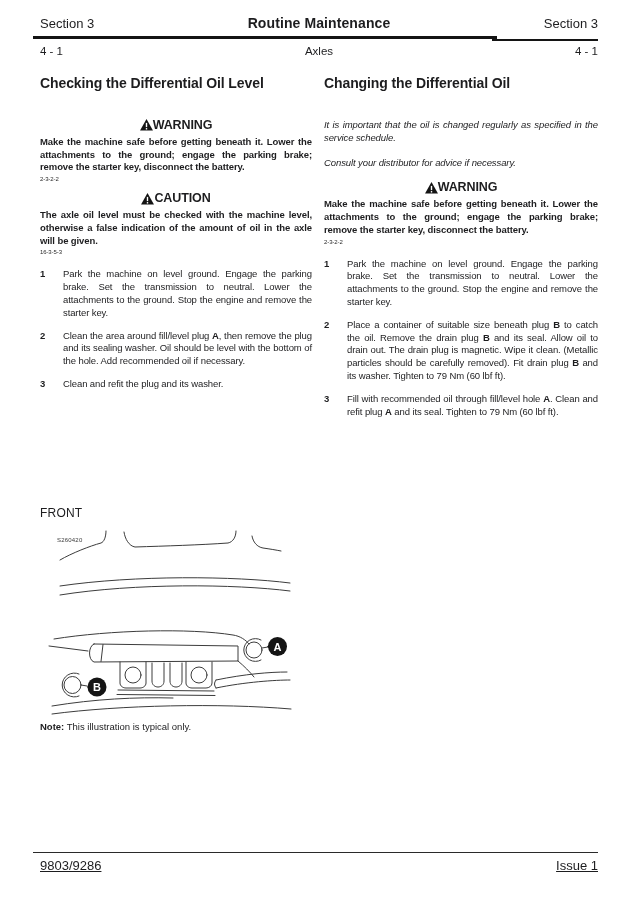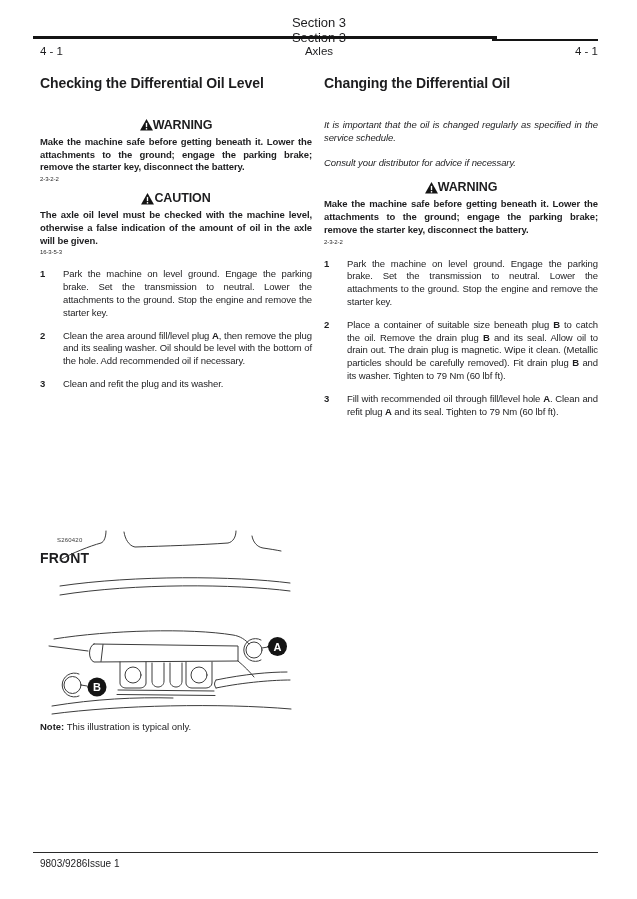--- a/index.html
+++ b/index.html
@@ -11,23 +11,22 @@
     position:relative;
     width:637px;height:899px;
     background:#ffffff;
     color:#1d1d1f;
     overflow:hidden;
     margin:0 auto;
   }
   
   .hdr-row1{
     position:absolute;left:40px;top:15px;width:558px;
-    display:flex;align-items:center;
+    display:flex;align-items:flex-end;
     font-size:13px;
-    flex-direction:column;
   }
   .hdr-row1 .cell{flex:1;}
   .hdr-row1 .c{text-align:center;font-weight:bold;font-size:14px;letter-spacing:0.1px;}
   .hdr-row1 .r{text-align:right;}
   .rule-thick{position:absolute;left:33px;top:36px;width:464px;height:2.5px;background:#141414;}
   .rule-thick-right{position:absolute;left:492px;top:38.5px;width:106px;height:2.5px;background:#141414;}
   .hdr-row2{
     position:absolute;left:40px;top:45px;width:558px;
     display:flex;align-items:baseline;font-size:11.5px;
   }
@@ -55,45 +54,46 @@
   .mb12{margin-bottom:12px;}
   .para{margin:0 0 12px 0;text-align:justify;font-style:italic;}
   .steps{margin:0;}
   .step{display:flex;margin:0 0 10px 0;}
   .step:last-child{margin-bottom:0;}
   .step-num{flex:none;width:23px;font-weight:bold;}
   .step-text{flex:1;text-align:justify;}
   .step-text b{font-weight:bold;}
   
   .figure{position:absolute;left:40px;top:506px;width:288px;}
-  .front-label{font-size:14px;font-weight:bold;letter-spacing:0.2px;margin-top:44px;}
+  .front-label{font-size:12px;font-weight:normal;letter-spacing:0.2px;}
   .fig-ref{
     position:absolute;left:17px;top:31px;
     font-size:6px;color:#3a3a3a;letter-spacing:0.2px;
   }
   .fig-svg{position:absolute;left:0;top:14px;}
   .fig-note{
     position:absolute;left:0;top:215px;width:288px;
     font-size:9.5px;line-height:12px;
   }
   .fig-note b{font-weight:bold;}
   
   .rule-footer{position:absolute;left:33px;top:852px;width:565px;height:1.2px;background:#2a2a2a;}
   .ftr-row{
     position:absolute;left:40px;top:858px;width:558px;
-    display:flex;font-size:10px;
+    display:flex;justify-content:space-between;font-size:13px;text-decoration:underline;
   }
 </style>
 </head>
 <body>
 
 <div class="page">
 
   <div class="hdr-row1">
     <span class="cell">Section 3</span>
+    <span class="cell c">Routine Maintenance</span>
     <span class="cell r">Section 3</span>
   </div>
   <div class="rule-thick"></div>
   <div class="rule-thick-right"></div>
   <div class="hdr-row2">
     <span class="cell">4 - 1</span>
     <span class="cell c">Axles</span>
     <span class="cell r">4 - 1</span>
   </div>
 

